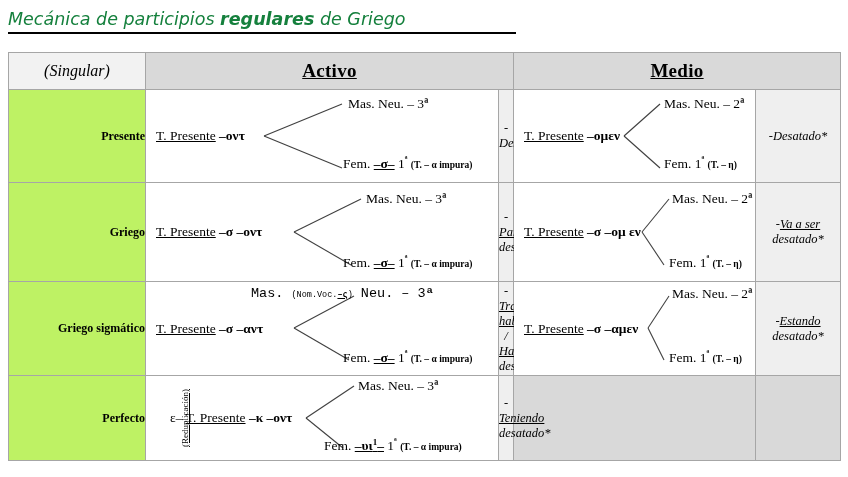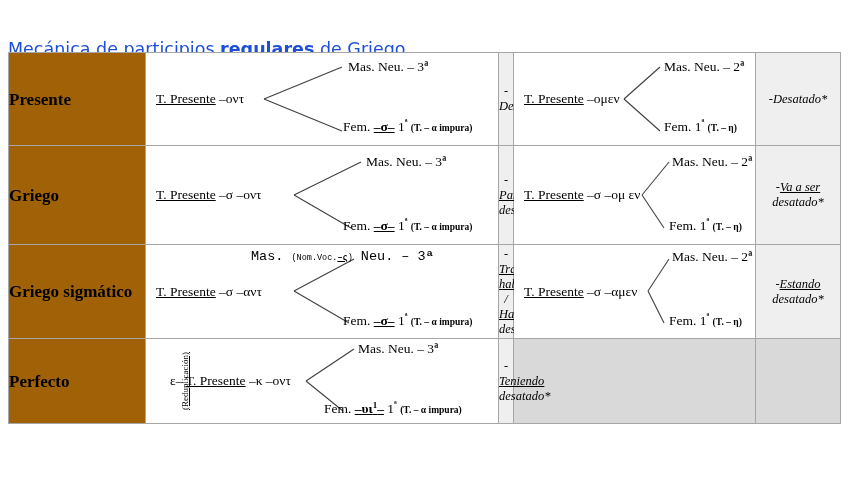--- a/index.html
+++ b/index.html
@@ -12,25 +12,25 @@
   .page{position:relative;width:848px;height:477px;}
 
   
   .title-wrap{
     position:absolute;left:8px;top:8px;width:508px;
     border-bottom:2.2px solid #000;
     padding-bottom:2px;
   }
   .title{
     font-family:"DejaVu Sans", sans-serif;
+    font-style:italic;
     font-size:17.5px;
     line-height:22px;
-    color:#1d4ed8;
-    white-space:nowrap;
-    margin-top:30px;
+    color:#15803d;
+    white-space:nowrap;
   }
   .title b{font-weight:bold;}
 
   
   table.grid{
     position:absolute;left:8px;top:52px;
     width:832px;
     border-collapse:collapse;
     table-layout:fixed;
   }
@@ -58,24 +58,24 @@
     height:36px;
   }
   .hdr-main span{
     font-weight:bold;
     font-size:19px;
     text-decoration:underline;
     letter-spacing:.3px;
   }
 
   .rowlabel{
-    background:#a16207;
-    text-align:left;
+    background:#bef264;
+    text-align:right;
     font-weight:bold;
-    font-size:17px;
+    font-size:12px;
     line-height:21px;
   }
   .tree-cell{background:#ffffff;position:relative;}
   .trans-cell{
     background:#efefef;
     text-align:center;
     font-style:italic;
     font-size:12.5px;
     line-height:15px;
     padding:2px 3px;
@@ -92,21 +92,21 @@
   }
   .stem{
     position:absolute;
     left:10px;
     top:50%;
     transform:translateY(-50%);
     white-space:nowrap;
     font-size:13.5px;
   }
   .stem .und{text-decoration:underline;}
-  .stem b{font-weight:normal;}
+  .stem b{font-weight:bold;}
   .top-branch{
     position:absolute;
     white-space:nowrap;
     font-size:13.5px;
   }
   .bot-branch{
     position:absolute;
     white-space:nowrap;
     font-size:13.5px;
   }
@@ -147,20 +147,29 @@
   <table class="grid">
     <colgroup>
       <col class="c-label">
         <col class="c-tree-a">
         <col class="c-trans-a">
       <col class="c-tree-m">
         <col class="c-trans-m">
     </colgroup>
 
     <tbody>
+        <tr>
+      <td class="hdr-label">(Singular)</td>
+      <td class="hdr-main" colspan="2">
+        <span>Activo</span>
+      </td>
+      <td class="hdr-main" colspan="2">
+        <span>Medio</span>
+      </td>
+    </tr>
 
     <tr style="height:92px;">
       <td class="rowlabel">Presente</td>
       <td class="tree-cell">
         <div class="tree" style="height:92px;">
           <svg class="lines" width="353" height="92">
             <line x1="118" y1="46" x2="196" y2="14" stroke="#404040" stroke-width="1.1"></line>
             <line x1="118" y1="46" x2="196" y2="78" stroke="#404040" stroke-width="1.1"></line>
           </svg>
           <div class="stem"><span class="und">T. Presente</span> <b>–οντ</b></div>

